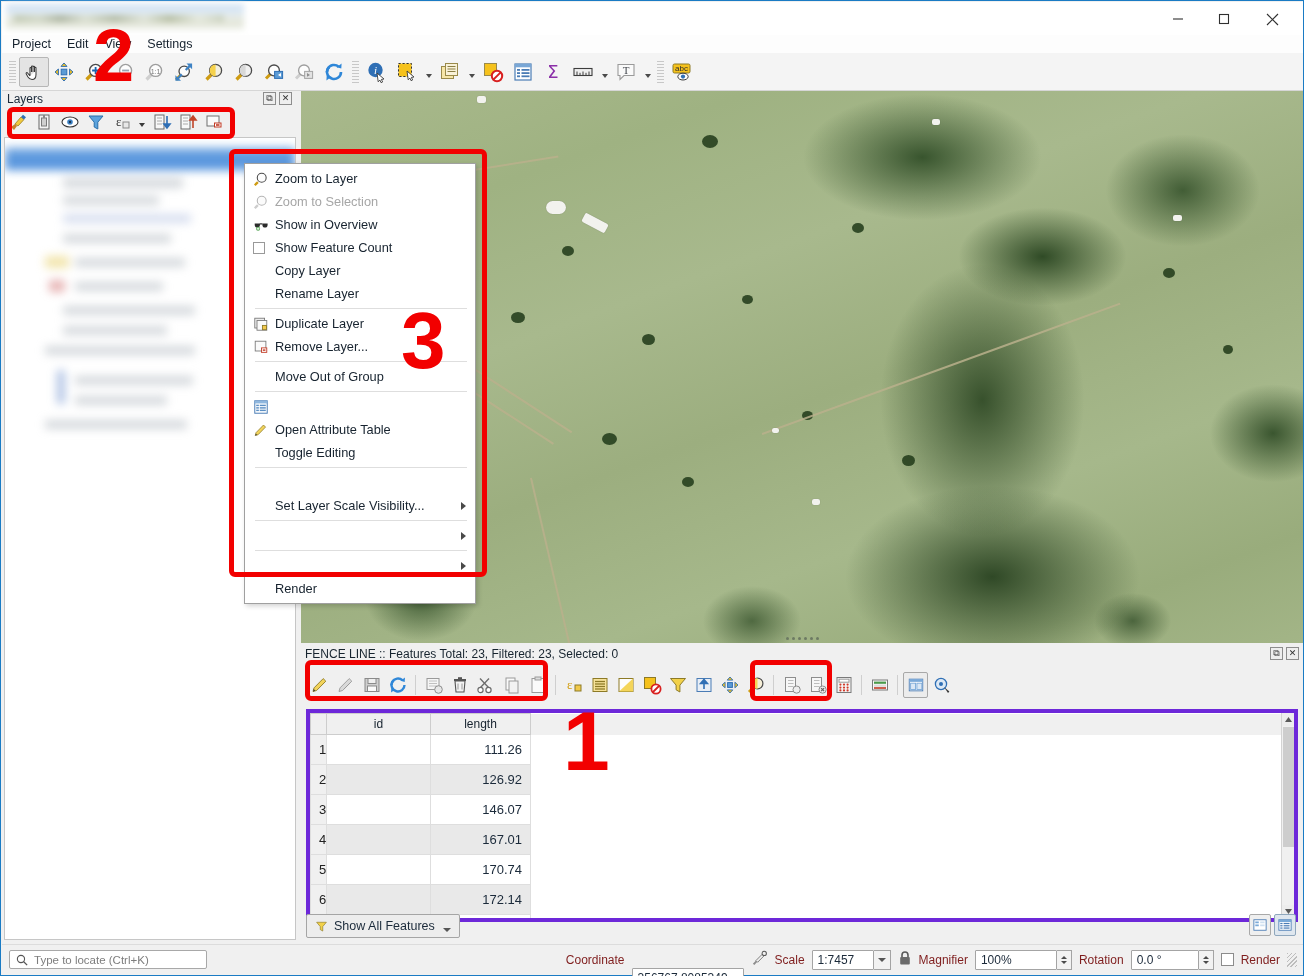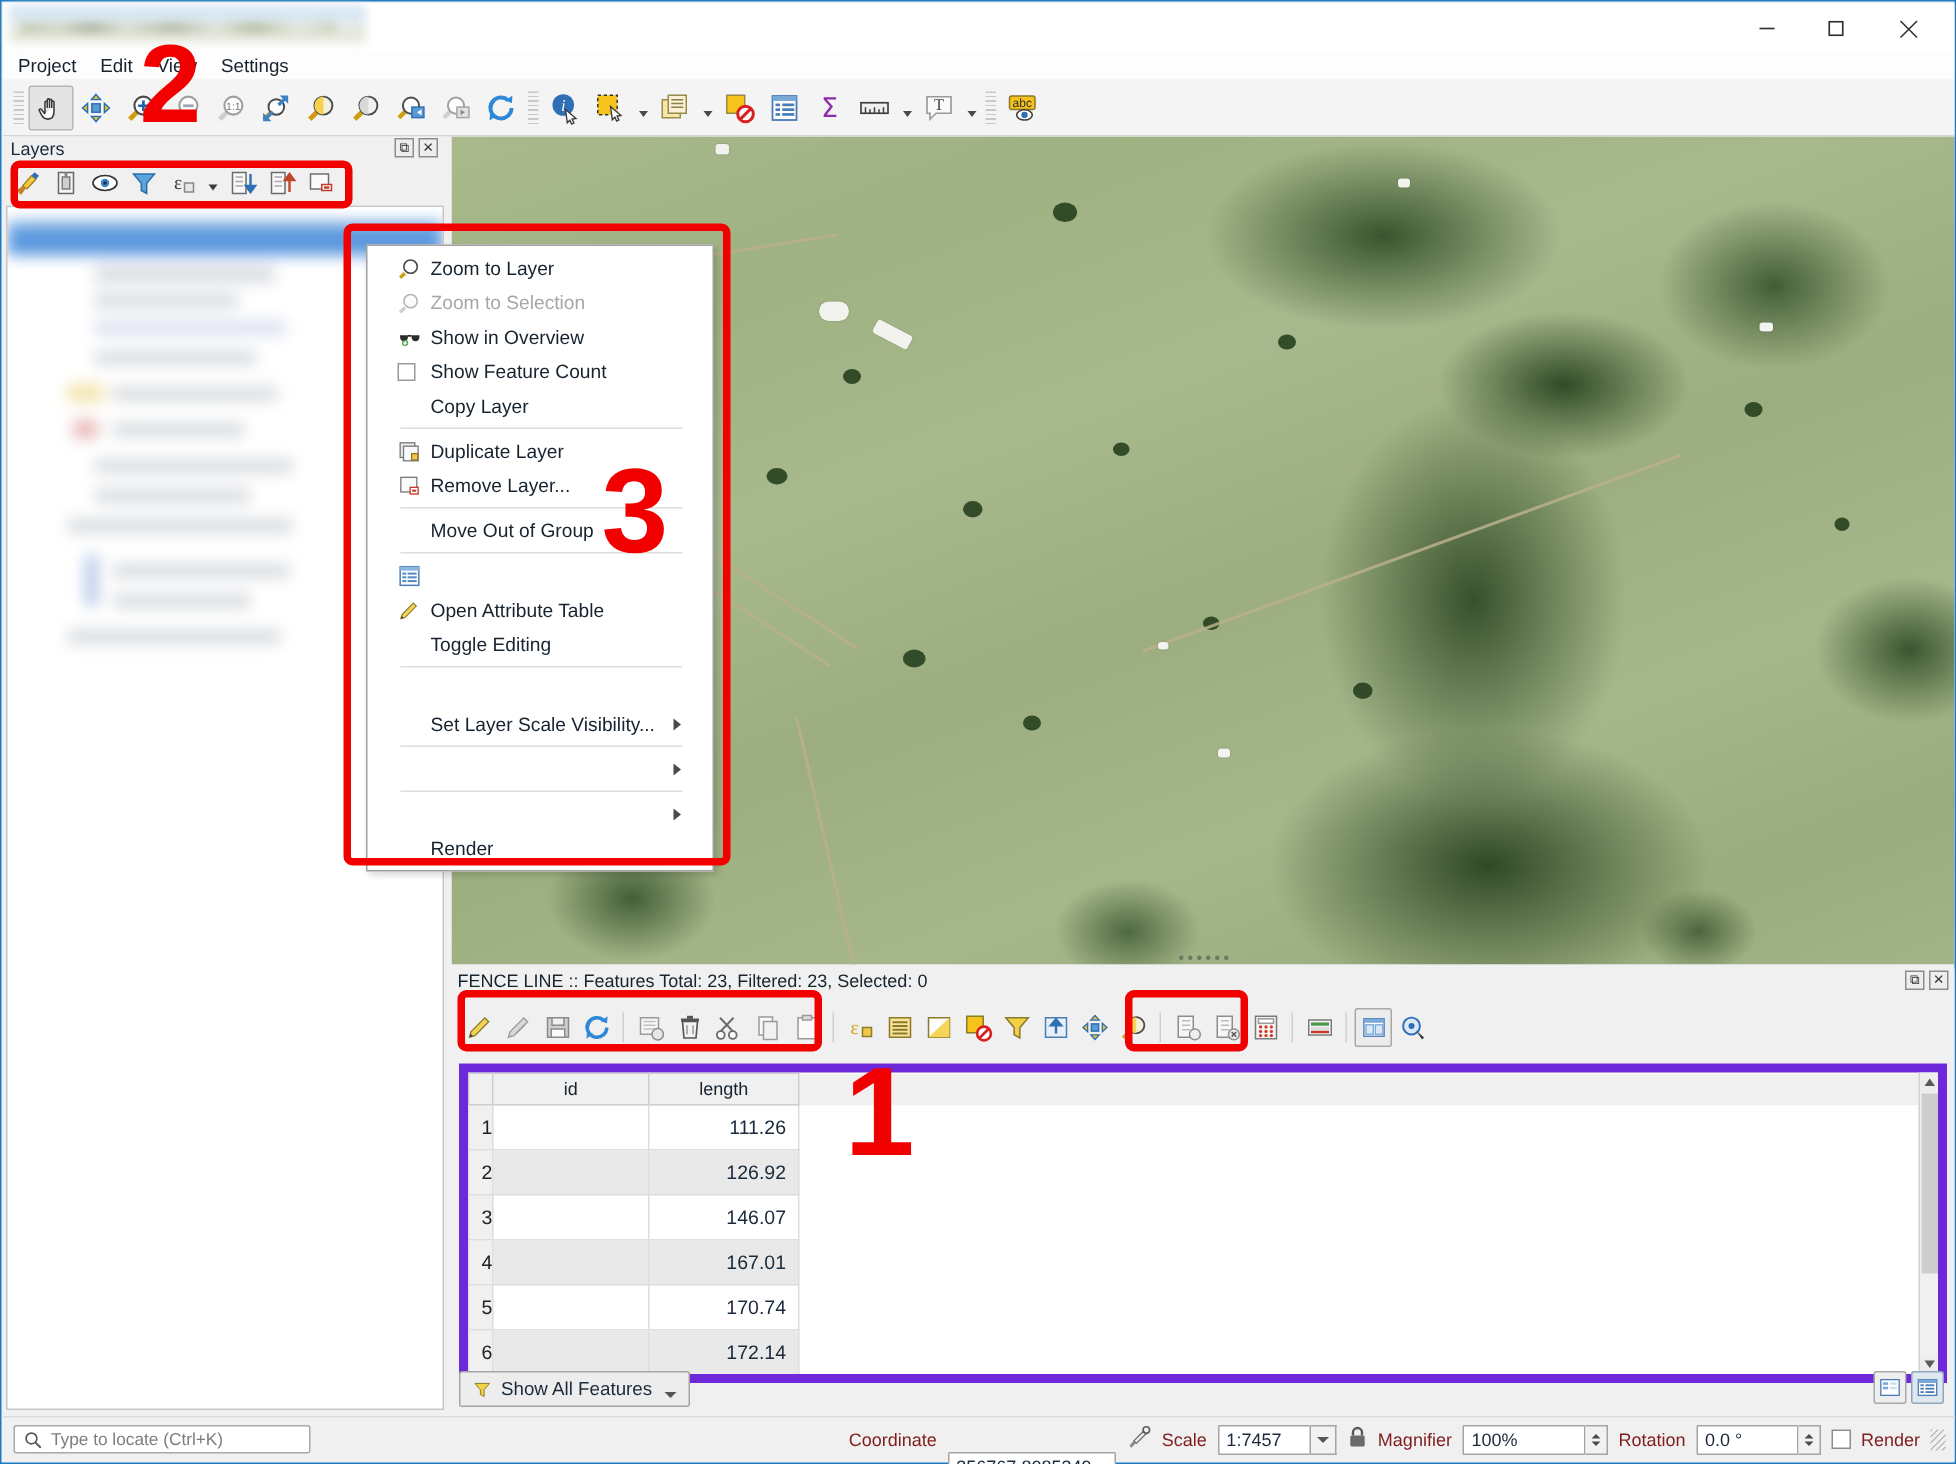--- a/index.html
+++ b/index.html
@@ -92,21 +92,21 @@
   
   .attrdock { position:absolute; left:300px; top:645px; width:1002px; height:300px; background:#f0f0f0; }
   .attr-head { position:relative; height:18px; font-size:12px; padding-left:8px; color:#17242f; }
   .attr-head .ttl { position:absolute; left:4px; top:1px; white-space:nowrap; }
   .attr-head .panel-btns { right:4px; top:1px; }
   .attr-toolbar { position:absolute; left:6px; top:20px; width:990px; height:38px; display:flex; align-items:center; gap:1px; }
   .at-btn { width:25px; height:26px; display:flex; align-items:center; justify-content:center; }
   .at-btn.framed { border:1px solid #a8a8a8; background:#ececec; border-radius:2px; }
   .at-sep { width:1px; height:20px; background:#cfcfcf; margin:0 4px; }
 
-  .tablewrap { position:absolute; left:5px; top:63px; width:992px; height:213px; background:#fff; border:6px solid #6d28d9; overflow:hidden; }
+  .tablewrap { position:absolute; left:5px; top:63px; width:992px; height:213px; background:#fff; border:4px solid #6d28d9; overflow:hidden; }
   table.attr { border-collapse:collapse; width:100%; table-layout:fixed; }
   table.attr th { height:21px; background:#f0f0f0; border:1px solid #cdcdcd; font-weight:normal; font-size:12px; color:#16222e;}
   table.attr td { height:30px; border:1px solid #dedede; font-size:13px; padding:0 8px; }
   .col-idx { width:16px; }
   .col-id { width:104px; }
   .col-len { width:100px; }
   .col-rest { width:auto; border:none !important; background:#fff; }
   td.idx { background:#f0f0f0; text-align:left; padding-left:4px; font-size:12px; color:#222; border-right:1px solid #cdcdcd;}
   td.num { text-align:right; }
   tr.alt td.id, tr.alt td.num { background:#e9e9e9; }
@@ -134,21 +134,21 @@
   .sb-spin i.u { border-bottom:3.5px solid #4a4a4a; }
   .sb-spin i.d { border-top:3.5px solid #4a4a4a; }
   .sb-combo-arrow { width:17px;height:20px;border:1px solid #a4a4a4;border-left:none;background:#f2f2f2;display:flex;align-items:center;justify-content:center;}
   .sb-combo-arrow i { width:0;height:0;border-left:4px solid transparent;border-right:4px solid transparent;border-top:4px solid #555;}
   .sb-check { width:13px;height:13px;border:1px solid #8c8c8c;background:#fff;}
   .sb-grip { width:10px;height:14px; background:repeating-linear-gradient(135deg,#bdbdbd 0 1px, transparent 1px 3px); }
 
   
   .ctxmenu {
     position:absolute; left:243px; top:162px; width:232px; background:#ffffff;
-    border:1px solid #a0a0a0; box-shadow:2px 2px 5px rgba(0,0,0,.18); padding:3px 12px; z-index:40;
+    border:1px solid #a0a0a0; box-shadow:2px 2px 5px rgba(0,0,0,.18); padding:3px 0; z-index:40;
   }
   .ctx-item { height:23px; display:flex; align-items:center; padding-left:8px; font-size:12.8px; color:#17232f; position:relative; }
   .ctx-item .ic { width:22px; height:18px; display:flex; align-items:center; justify-content:flex-start; flex:0 0 22px; }
   .ctx-item .lbl { white-space:nowrap; }
   .ctx-item.disabled .lbl { color:#a6a6a6; }
   .ctx-sep { height:1px; background:#dedede; margin:3px 8px 3px 10px; }
   .ctx-arrow { position:absolute; right:9px; width:0;height:0;border-top:4px solid transparent;border-bottom:4px solid transparent;border-left:5px solid #4a4a4a; }
   .ctx-chk { width:12px; height:12px; border:1px solid #999; background:#fff; }
 
   
@@ -950,20 +950,24 @@
           <span class="ctx-chk"></span>
         </span>
       <span class="lbl">Show Feature Count</span>
     </div>
 
     <div class="ctx-item">
       <span class="ic"></span>
       <span class="lbl">Copy Layer</span>
     </div>
 
+    <div class="ctx-item">
+      <span class="ic"></span>
+      <span class="lbl">Rename Layer</span>
+    </div>
 
     <div class="ctx-sep"></div>
 
     <div class="ctx-item">
       <span class="ic">
         <svg width="16" height="16" viewBox="0 0 18 18">
             <rect x="2" y="2.5" width="11" height="11" fill="#ededed" stroke="#7a7a7a"></rect>
             <rect x="4.5" y="5" width="11" height="11" fill="#fafafa" stroke="#7a7a7a"></rect>
             <rect x="10.6" y="10.6" width="4.6" height="4.8" fill="#f2c94c" stroke="#8d7a26"></rect>
           </svg>

